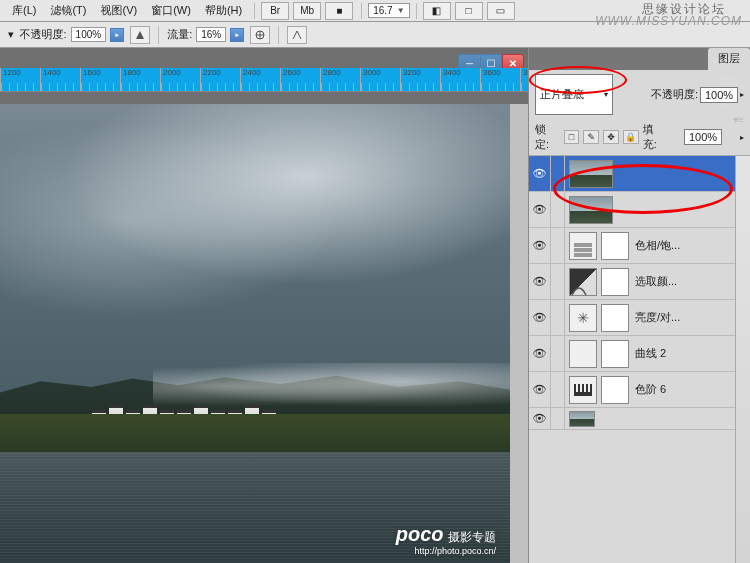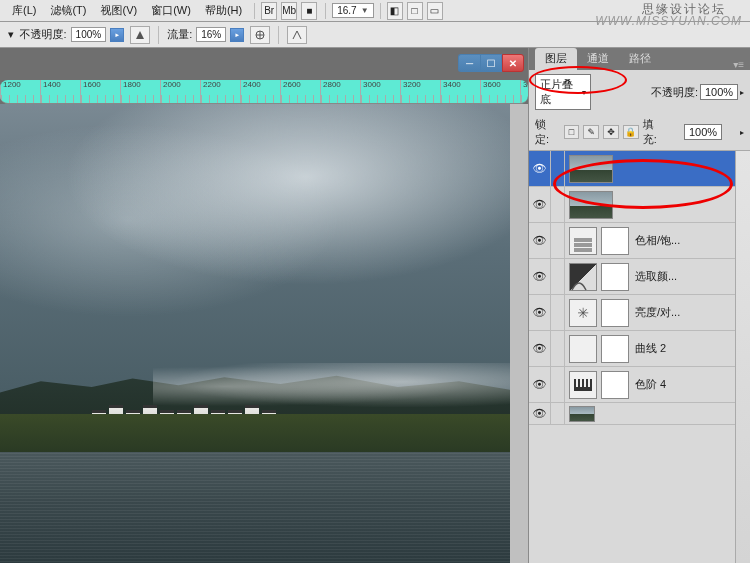--- a/index.html
+++ b/index.html
@@ -2,21 +2,21 @@
 <html><head>
 <meta charset="utf-8">
 <style>
 * { margin: 0; padding: 0; box-sizing: border-box; font-family: "Microsoft YaHei", sans-serif; }
 body { background: #535353; width: 750px; height: 563px; overflow: hidden; position: relative; }
 
 
 .menubar { background: #e6e6e6; border-bottom: 1px solid #999; height: 22px; display: flex; align-items: center; padding: 0 6px; gap: 2px; font-size: 11px; color: #222; }
 .menubar .menu-item { padding: 2px 6px; cursor: default; }
 .menubar .sep { width: 1px; height: 16px; background: #bbb; margin: 0 4px; }
-.menubar .tool-btn { width: 16px; height: 18px; background: #f0f0f0; border: 1px solid #aaa; display: flex; align-items: center; justify-content: center; font-size: 10px; margin-right: 2px; }
+.menubar .tool-btn { width: 28px; height: 18px; background: #f0f0f0; border: 1px solid #aaa; display: flex; align-items: center; justify-content: center; font-size: 10px; margin-right: 2px; }
 .menubar .zoom { display: flex; align-items: center; background: #fff; border: 1px solid #999; padding: 1px 4px; font-size: 10px; gap: 4px; }
 .menubar .arrow { font-size: 8px; color: #555; }
 
 
 .optbar { background: #e6e6e6; border-bottom: 1px solid #999; height: 26px; display: flex; align-items: center; padding: 0 8px; gap: 6px; font-size: 11px; color: #222; }
 .optbar .field { display: flex; align-items: center; gap: 4px; }
 .optbar .dropbtn { background: #fff; border: 1px solid #999; padding: 1px 4px; display: flex; align-items: center; gap: 4px; font-size: 10px; }
 .optbar .arrow-btn { width: 14px; height: 14px; background: linear-gradient(#6aa0e0,#4a7fc0); border: 1px solid #4a7fc0; font-size: 7px; color: #fff; display: flex; align-items: center; justify-content: center; }
 .optbar .icon-btn { width: 20px; height: 18px; background: #f0f0f0; border: 1px solid #aaa; display: flex; align-items: center; justify-content: center; }
 .optbar .sep { width: 1px; height: 18px; background: #bbb; margin: 0 2px; }
@@ -29,21 +29,21 @@
 .mainrow { display: flex; height: calc(563px - 48px); }
 
 
 .canvas-wrap { flex: 0 0 528px; background: #6f6f6f; position: relative; }
 .win-controls { position: absolute; top: 6px; right: 4px; display: flex; gap: 0; }
 .win-controls .wc { width: 22px; height: 18px; display: flex; align-items: center; justify-content: center; font-size: 10px; color: #fff; }
 .wc.min { background: linear-gradient(#5b8fc0,#4a7fb0); border:1px solid #4a7fb0; border-right:none; border-radius: 3px 0 0 3px; }
 .wc.max { background: linear-gradient(#5b8fc0,#4a7fb0); border:1px solid #4a7fb0; }
 .wc.close { background: linear-gradient(#e77,#c44); border:1px solid #b33; border-radius: 0 3px 3px 0; font-weight: bold; }
 
-.ruler-h { position: absolute; top: 32px; left: 0; right: 0; height: 24px; background: #5eead4; border-bottom: 1px solid #888; display: flex; font-size: 8px; color: #444; overflow: hidden; border-radius: 8px; }
+.ruler-h { position: absolute; top: 20px; left: 0; right: 0; height: 24px; background: #0ea5e9; border-bottom: 1px solid #888; display: flex; font-size: 8px; color: #444; overflow: hidden; }
 .ruler-h .tick { flex: 0 0 40px; border-left: 1px solid #aaa; padding-left: 2px; position: relative; }
 .ruler-h .tick::after { content: ""; position: absolute; bottom: 0; left: 0; width: 100%; height: 8px; background: repeating-linear-gradient(to right, #aaa 0, #aaa 1px, transparent 1px, transparent 8px); }
 .grayspace { position:absolute; top:56px; left:0; right:0; bottom:0; background:#c0c0c0; }
 
 .canvas-inner { position: absolute; top: 56px; left: 0; width: 510px; height: 470px; overflow: hidden; }
 .photo { width: 100%; height: 100%; position: relative; }
 .photo .sky { position: absolute; top: 0; left: 0; right: 0; height: 62%; background:
   radial-gradient(ellipse 400px 180px at 60% 25%, rgba(240,245,248,0.7), transparent 60%),
   radial-gradient(ellipse 350px 160px at 25% 40%, rgba(210,220,225,0.45), transparent 60%),
   linear-gradient(#7a8993, #5b6e78 50%, #4a5e66); }
@@ -56,27 +56,27 @@
 .photo .water { position: absolute; top: 74%; left: 0; right: 0; bottom: 0; background:
   repeating-linear-gradient(0deg, rgba(255,255,255,0.06) 0, rgba(255,255,255,0.06) 1px, transparent 1px, transparent 3px),
   linear-gradient(#4a585c, #3a484c 40%, #2a383c); }
 .photo .wm { position: absolute; bottom: 18px; right: 14px; color: #fff; text-align: right; text-shadow: 0 0 4px rgba(0,0,0,0.4); }
 .photo .wm .big { font-size: 20px; font-weight: bold; font-style: italic; }
 .photo .wm .mid { font-size: 12px; }
 .photo .wm .small { font-size: 9px; }
 
 
 .panel { flex: 1; background: #d9d9d9; border-left: 1px solid #8a8a8a; display: flex; flex-direction: column; font-size: 11px; color: #222; }
-.panel-tabs { background: #777; height: 22px; display: flex; align-items: flex-end; padding-left: 6px; gap: 0; }
+.panel-tabs { background: #777; height: 22px; display: flex; align-items: flex-end; padding-left: 6px; gap: 0; flex-direction: column; }
 .panel-tabs .tab { padding: 3px 10px 4px; font-size: 11px; color: #ddd; cursor: default; }
 .panel-tabs .tab.active { background: #d9d9d9; color: #222; border-radius: 3px 3px 0 0; }
 .panel-tabs .more { margin-left: auto; color: #bbb; padding-right: 6px; font-size: 10px; }
 
 .panel-blend { display: flex; align-items: center; padding: 4px 6px; gap: 6px; position: relative; }
-.panel-blend .select { background: #fff; border: 1px solid #7a7a7a; padding: 2px 4px; width: 56px; display: flex; justify-content: space-between; align-items: center; }
+.panel-blend .select { background: #fff; border: 1px solid #7a7a7a; padding: 12px 4px; width: 78px; display: flex; justify-content: space-between; align-items: center; }
 .panel-blend .ring1 { position: absolute; left: 0px; top: -4px; width: 98px; height: 28px; border: 2px solid #e00; border-radius: 50%; pointer-events: none; }
 .panel-blend .opac { display: flex; align-items: center; gap: 2px; margin-left: auto; }
 .panel-blend .pct { background: #fff; border: 1px solid #7a7a7a; padding: 1px 4px; width: 38px; display:flex; }
 
 .panel-lock { display: flex; align-items: center; padding: 3px 6px; gap: 4px; border-bottom: 1px solid #aaa; }
 .panel-lock .lock-btn { width: 16px; height: 14px; background: #e8e8e8; border: 1px solid #aaa; font-size: 9px; display:flex; align-items:center; justify-content:center; }
 .panel-lock .fill { display: flex; align-items: center; gap: 18px; margin-left: auto; }
 .panel-lock .pct2 { background: #fff; border: 1px solid #7a7a7a; padding: 1px 4px; width: 38px; display:flex; }
 
 .layers { flex: 1; overflow: hidden; background: #d9d9d9; position: relative; }
@@ -205,20 +205,24 @@
             <div class="h"></div>
             <div class="h"></div>
             <div class="h h2"></div>
             <div class="h"></div>
             <div class="h"></div>
             <div class="h h2"></div>
             <div class="h"></div>
           </div>
         <div class="shore"></div>
         <div class="water"></div>
+        <div class="wm">
+          <div><span class="big">poco</span> <span class="mid">摄影专题</span></div>
+          <div class="small">http://photo.poco.cn/</div>
+        </div>
       </div>
     </div>
   </div>
 
   <div class="panel">
     <div class="panel-tabs">
       <div class="tab active">图层</div>
       <div class="tab">通道</div>
       <div class="tab">路径</div>
       <div class="more">▾≡</div>
@@ -301,21 +305,21 @@
         <div class="mask"></div>
         <div class="name">曲线 2</div>
       </div>
       <div class="layer-row">
         <div class="eye">👁</div>
         <div class="link"></div>
         <div class="adj">
             <span class="adj-lev"></span>
           </div>
         <div class="mask"></div>
-        <div class="name">色阶 4</div>
+        <div class="name">色阶 6</div>
       </div>
       <div class="layer-row small">
         <div class="eye">👁</div>
         <div class="link"></div>
         <div class="thumb img"></div>
       </div>
     </div>
   </div>
 </div>
 

